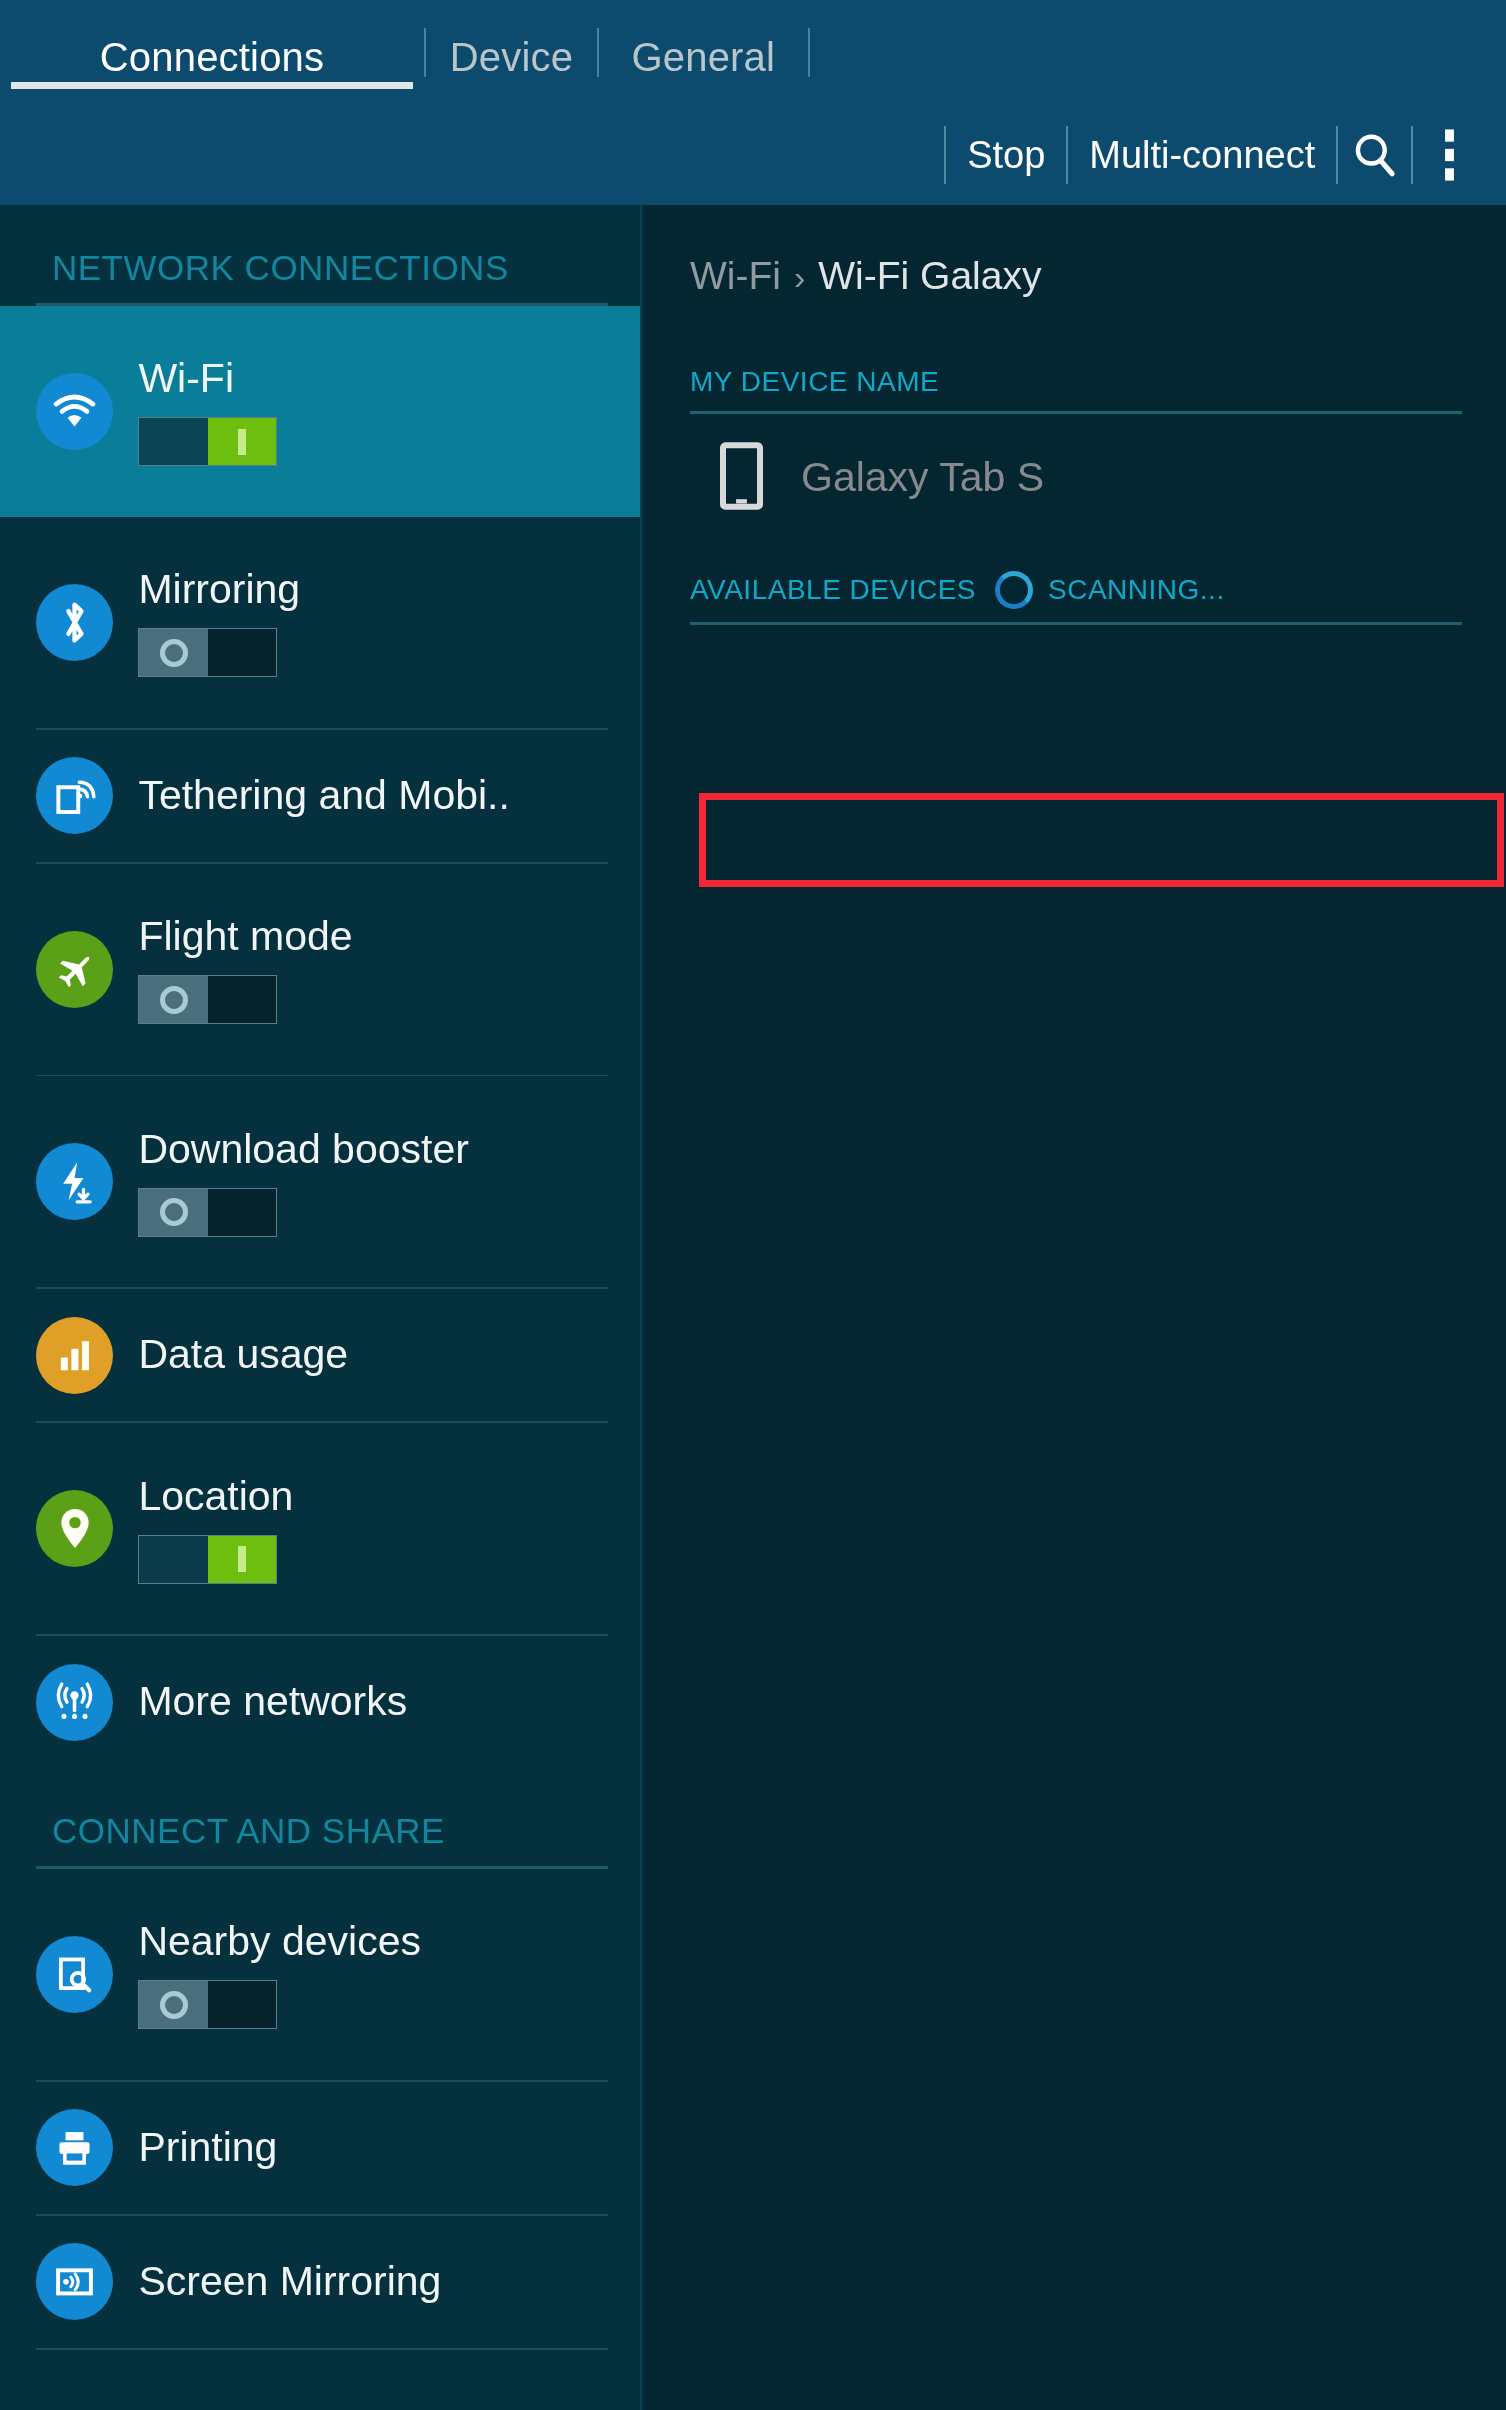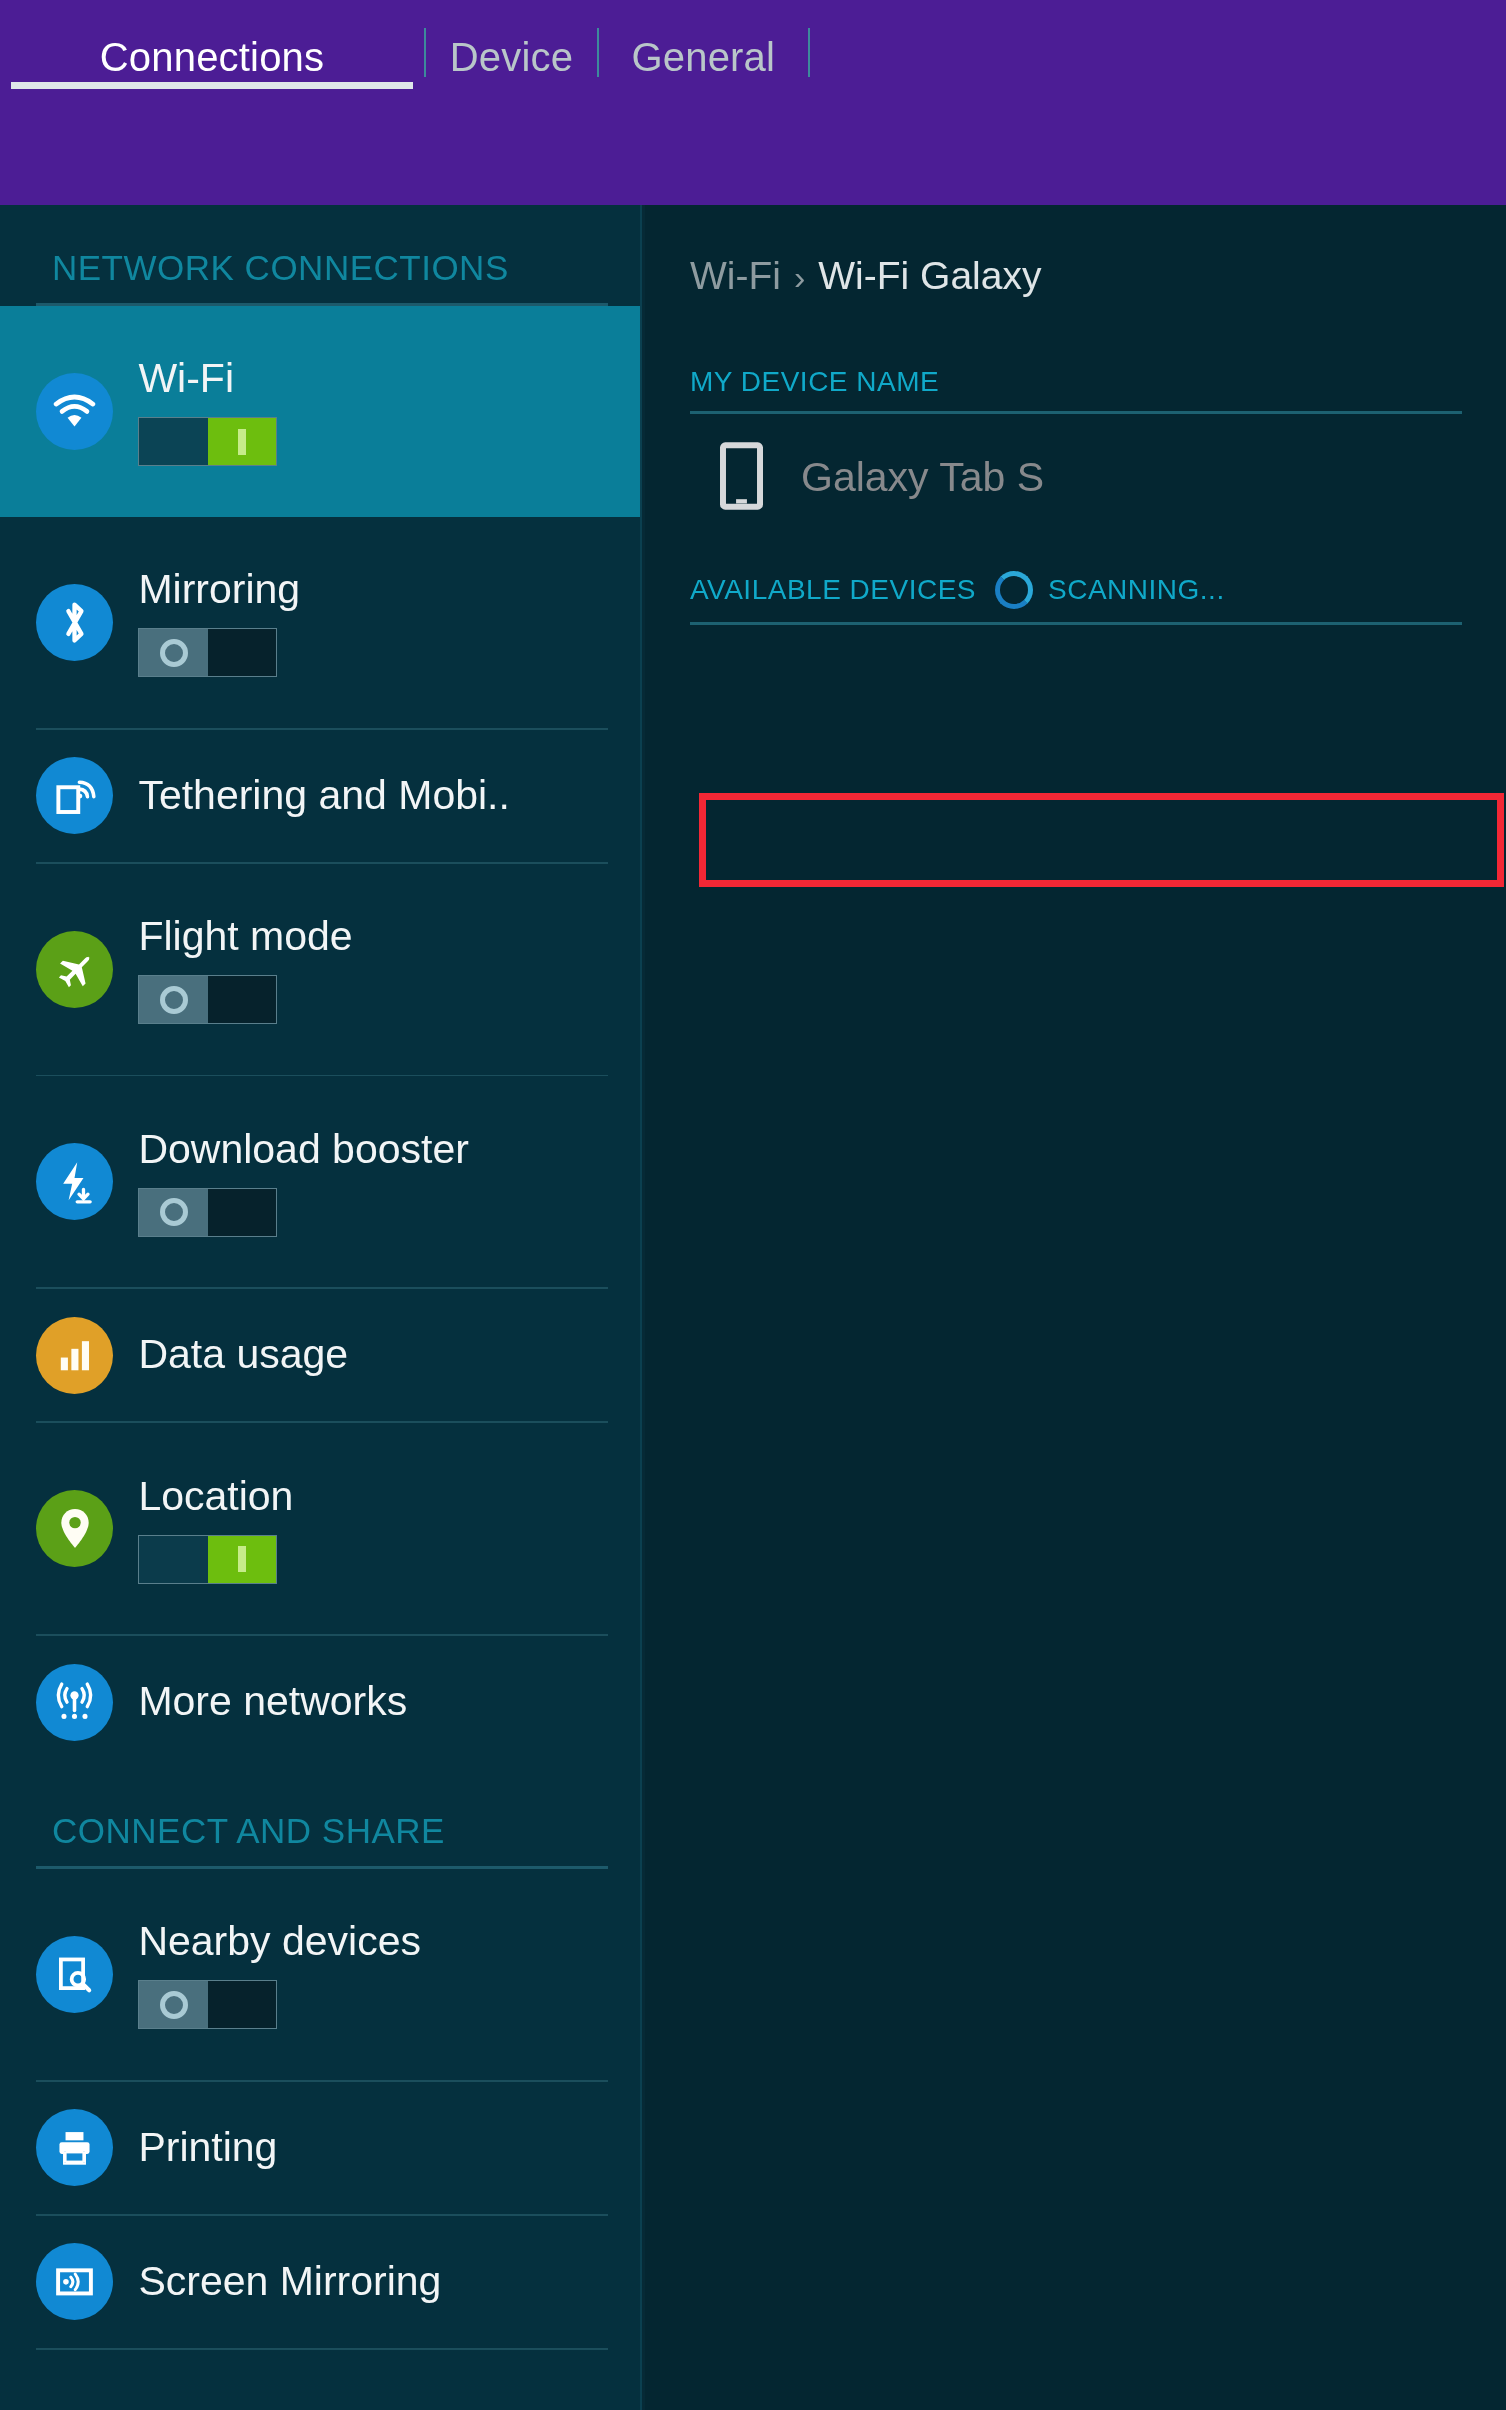--- a/index.html
+++ b/index.html
@@ -13,21 +13,21 @@
     font-family: "Liberation Sans", sans-serif;
     overflow: hidden;
     position: relative;
   }
 
   
   .topbar {
     position: absolute;
     left: 0; top: 0;
     width: 1507px; height: 205px;
-    background: #4c1d95;
+    background: #0c4a6e;
   }
   .tabrow {
     position: absolute;
     left: 0; top: 0;
     width: 1507px; height: 104px;
     display: flex;
     align-items: flex-start;
   }
   .tab {
     position: relative;
@@ -272,20 +272,41 @@
     <div class="tab" style="width:171px">
       <span class="tab-inner">Device</span>
     </div>
     <div class="tab-sep"></div>
     <div class="tab" style="width:209px">
       <span class="tab-inner">General</span>
     </div>
     <div class="tab-sep"></div>
   </div>
 
+  <div class="actionrow">
+    <div class="act-sep"></div>
+    <div class="act-label">Stop</div>
+    <div class="act-sep"></div>
+    <div class="act-label">Multi-connect</div>
+    <div class="act-sep"></div>
+    <div class="act-icon">
+      <svg width="51" height="51" viewBox="0 0 24 24">
+        <circle cx="10.5" cy="9.5" r="6.3" fill="none" stroke="#ffffff" stroke-width="2.1"></circle>
+        <line x1="14.9" y1="14.4" x2="20.3" y2="20.6" stroke="#ffffff" stroke-width="2.4" stroke-linecap="round"></line>
+      </svg>
+    </div>
+    <div class="act-sep"></div>
+    <div class="act-icon">
+      <svg width="41" height="58" viewBox="0 0 12 34">
+        <rect x="3.4" y="2" width="5.2" height="7.2" fill="#ffffff"></rect>
+        <rect x="3.4" y="13.4" width="5.2" height="7.2" fill="#ffffff"></rect>
+        <rect x="3.4" y="24.8" width="5.2" height="7.2" fill="#ffffff"></rect>
+      </svg>
+    </div>
+  </div>
 </div>
 
 <div class="content">
 
   <div class="sidebar">
 
     <div class="sec-head">NETWORK CONNECTIONS</div>
     <div class="sec-rule"></div>
 
     <div class="row selected tall">

